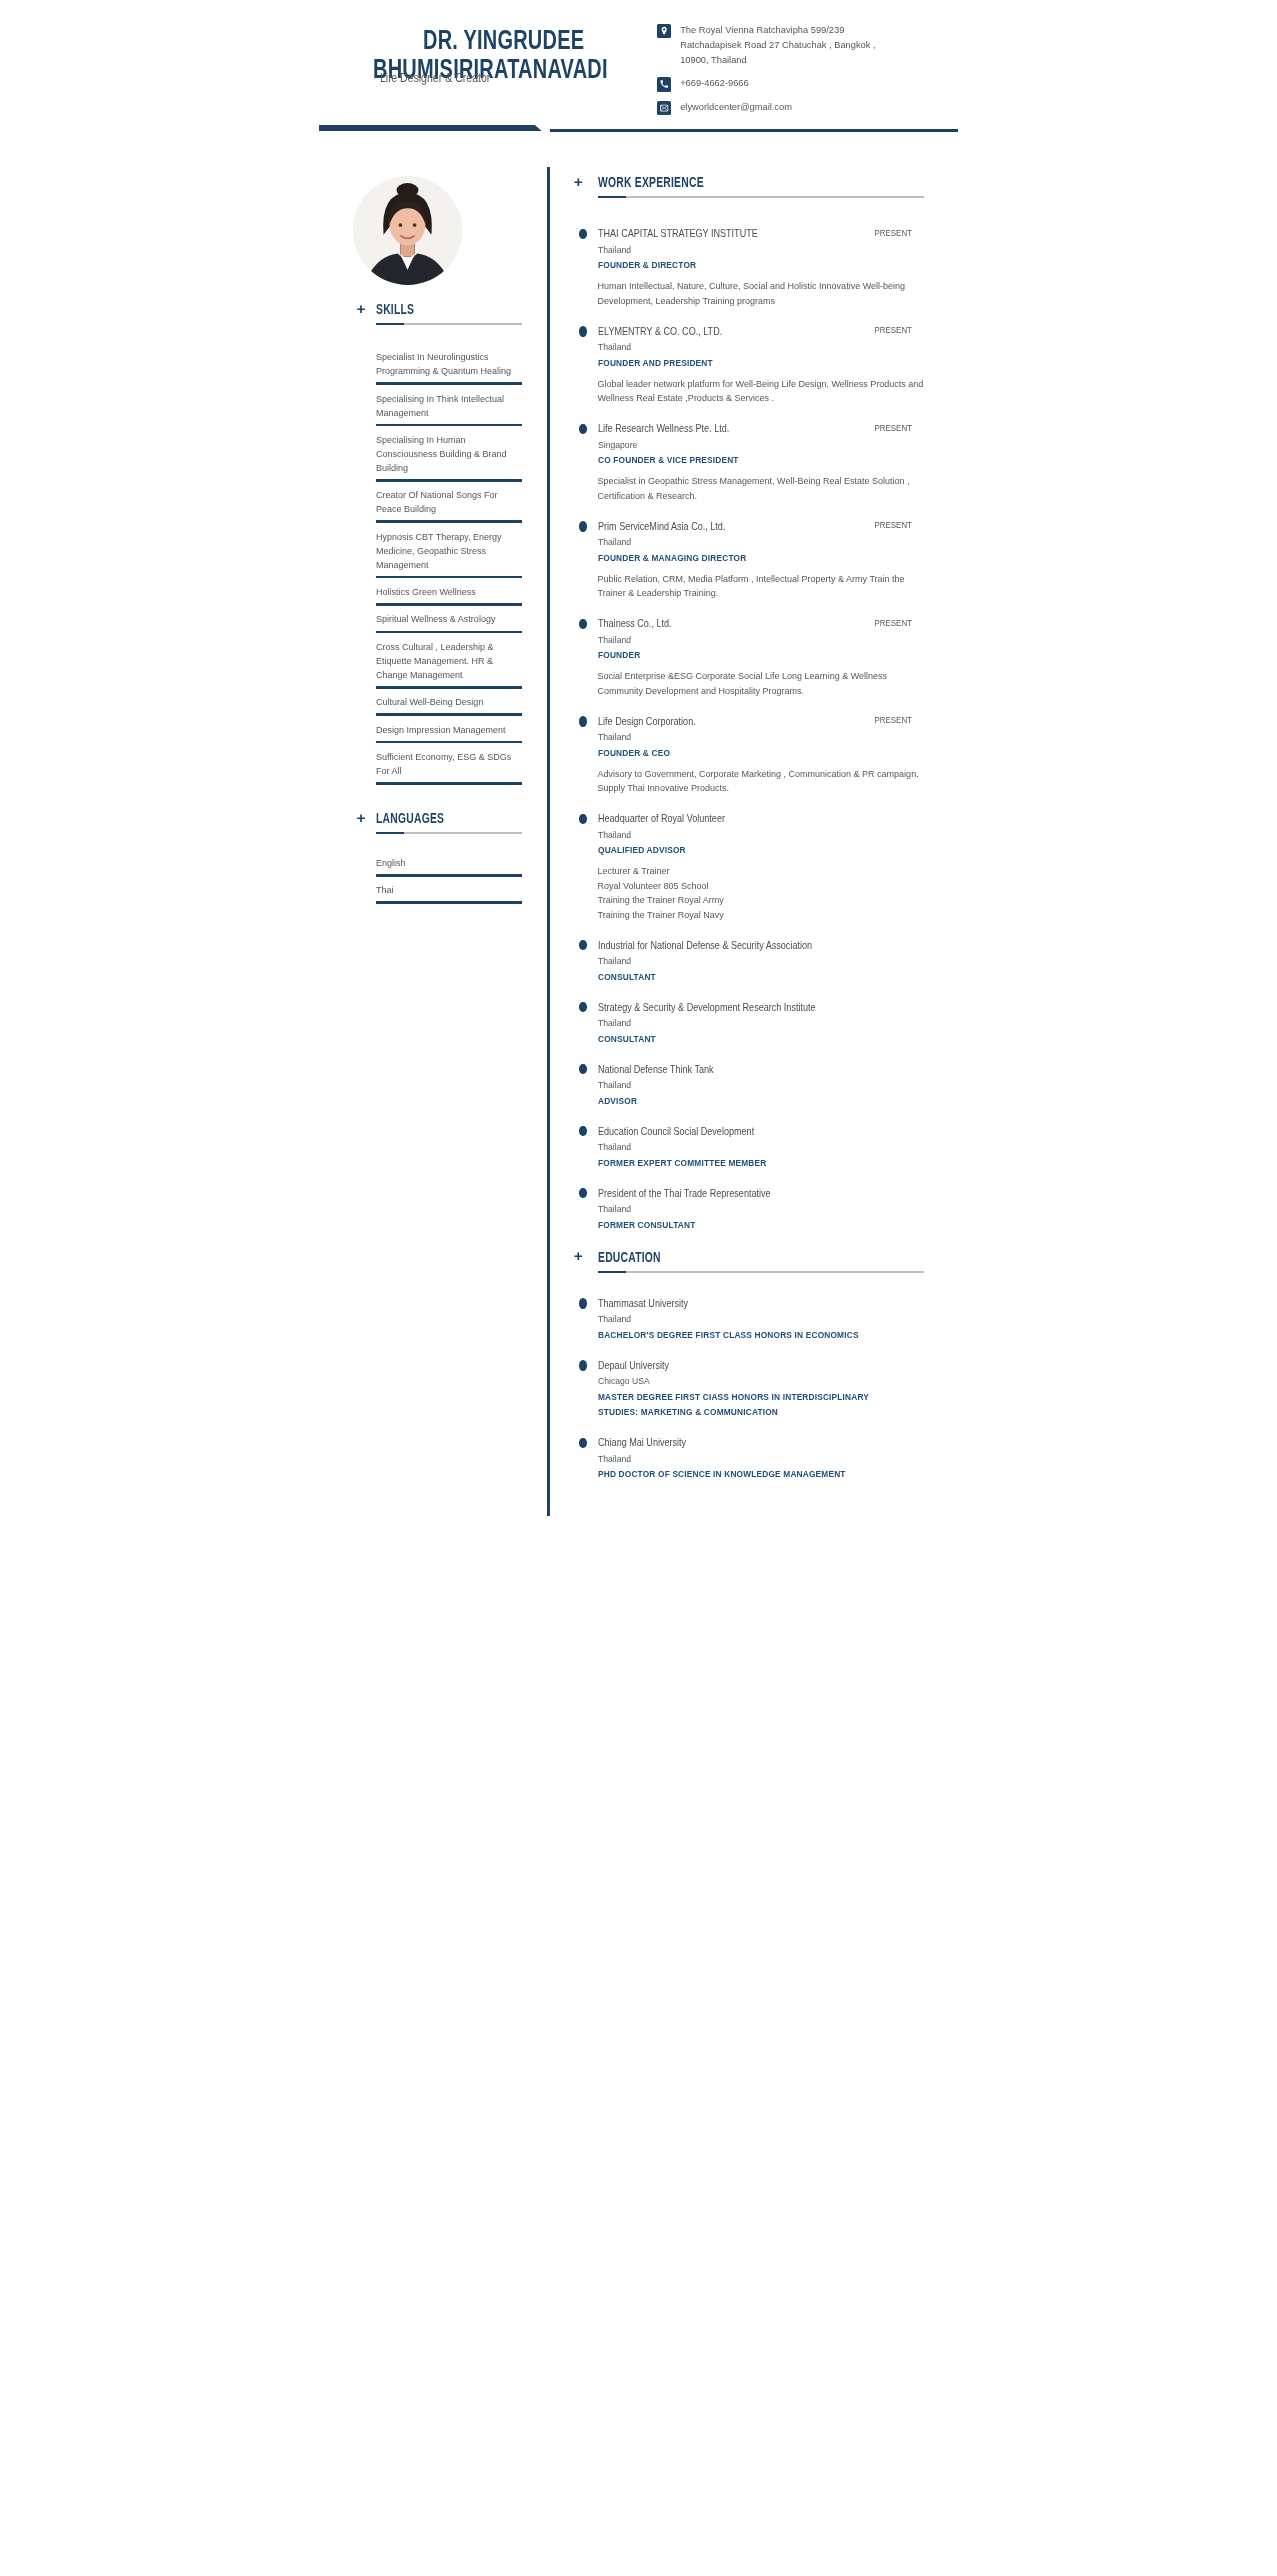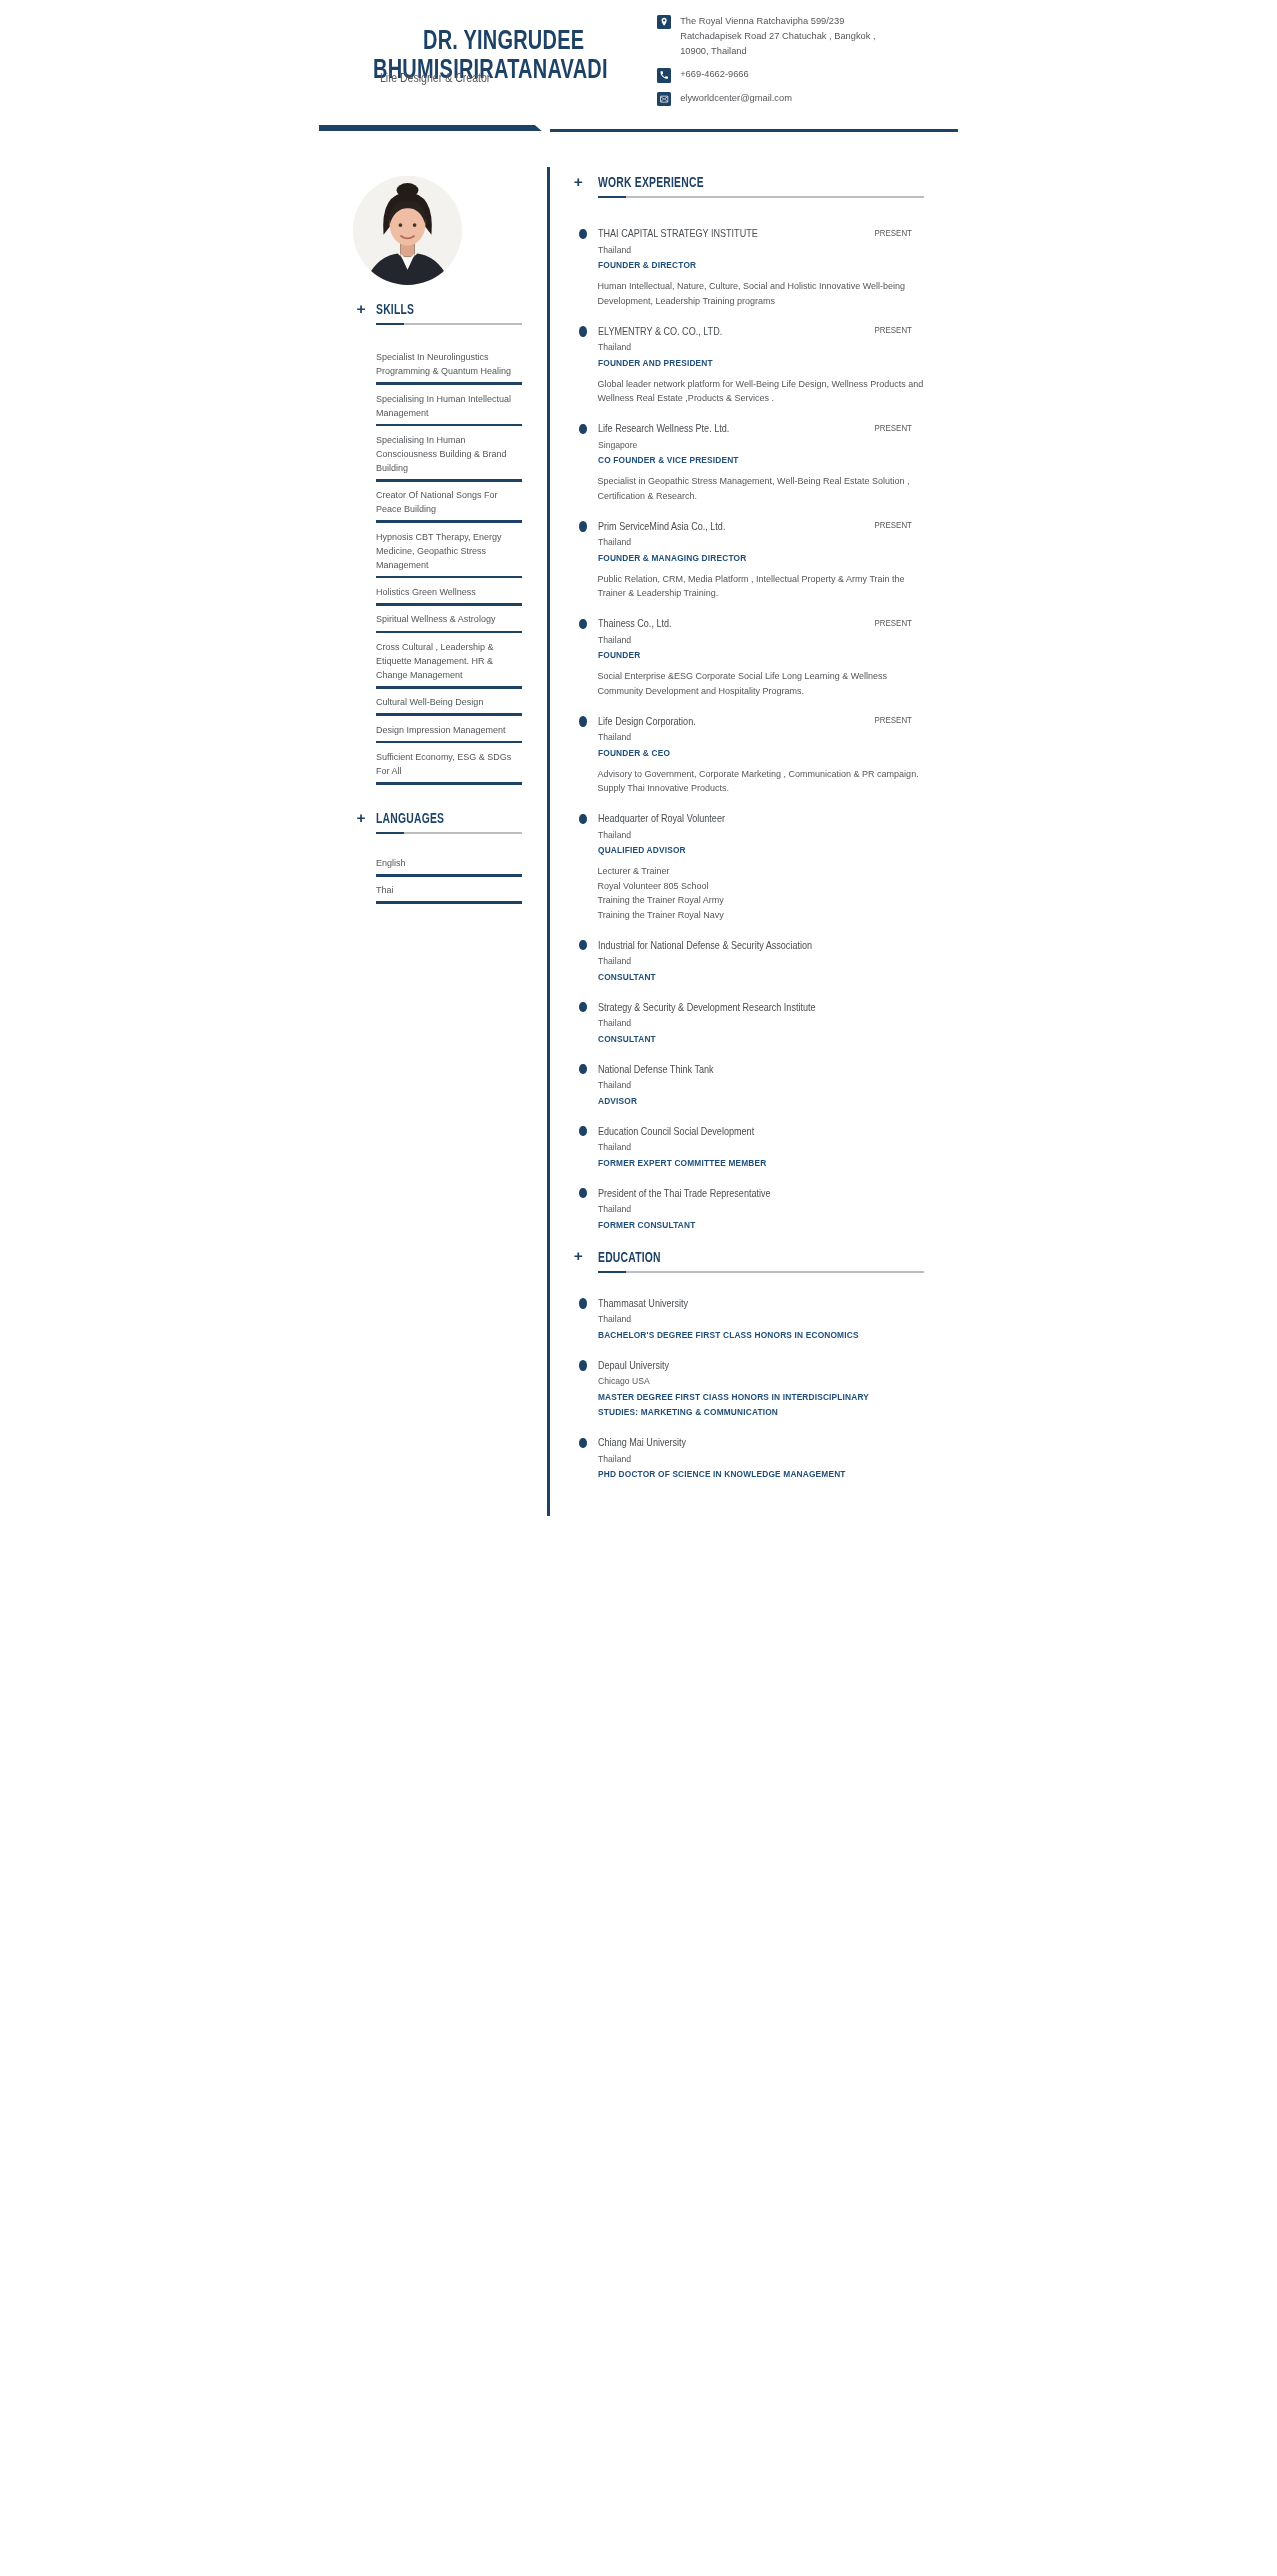--- a/index.html
+++ b/index.html
@@ -21,21 +21,21 @@
   .cond85{display:inline-block;transform:scaleX(.85);transform-origin:0 50%;}
   .cond88{display:inline-block;transform:scaleX(.88);transform-origin:0 50%;}
   .condR{display:inline-block;transform:scaleX(.85);transform-origin:100% 50%;}
 
   
   .name{position:absolute;left:54px;top:8.2px;color:var(--navy);font-weight:700;
         font-size:27px;line-height:29px;letter-spacing:0.3px;text-align:center;}
   .name .line{display:block;}
   .subtitle{position:absolute;left:55px;top:71px;font-size:12px;color:var(--gray);margin-left:6px;}
 
-  .contact{position:absolute;left:338px;top:14px;display:flex;flex-direction:column;gap:8.2px;}
+  .contact{position:absolute;left:338px;top:23px;display:flex;flex-direction:column;gap:8.2px;}
   .crow{display:flex;align-items:flex-start;}
   .cicon{width:14.4px;height:14.4px;border-radius:1.5px;background:var(--navy);flex:0 0 14.4px;
          display:flex;align-items:center;justify-content:center;margin-top:1px;}
   .cicon svg{width:10.3px;height:10.3px;}
   .ctext{margin-left:8.8px;font-size:9.3px;line-height:15px;color:var(--gray);}
 
   
   .banner-thick{position:absolute;left:0;top:125px;width:223px;height:6.2px;background:var(--navy);
                 clip-path:polygon(0 0, calc(100% - 7.2px) 0, 100% 100%, 0 100%);}
   .banner-thin{position:absolute;left:231px;top:129px;right:0;height:2.6px;background:var(--navy);}
@@ -148,21 +148,21 @@
       <span class="plus">+</span>
       <span class="sec-title"><span class="cond">SKILLS</span></span>
       <div class="underline"></div>
     </div>
     <div class="skills-list">
         <div class="skill-item">
           <div class="skill-text">Specialist In Neurolingustics Programming &amp; Quantum Healing</div>
           <div class="skill-bar"></div>
         </div>
         <div class="skill-item">
-          <div class="skill-text">Specialising In Human Intellectual Management</div>
+          <div class="skill-text">Specialising In Think Intellectual Management</div>
           <div class="skill-bar"></div>
         </div>
         <div class="skill-item">
           <div class="skill-text">Specialising In Human Consciousness Building &amp; Brand Building</div>
           <div class="skill-bar"></div>
         </div>
         <div class="skill-item">
           <div class="skill-text">Creator Of National Songs For Peace Building</div>
           <div class="skill-bar"></div>
         </div>

